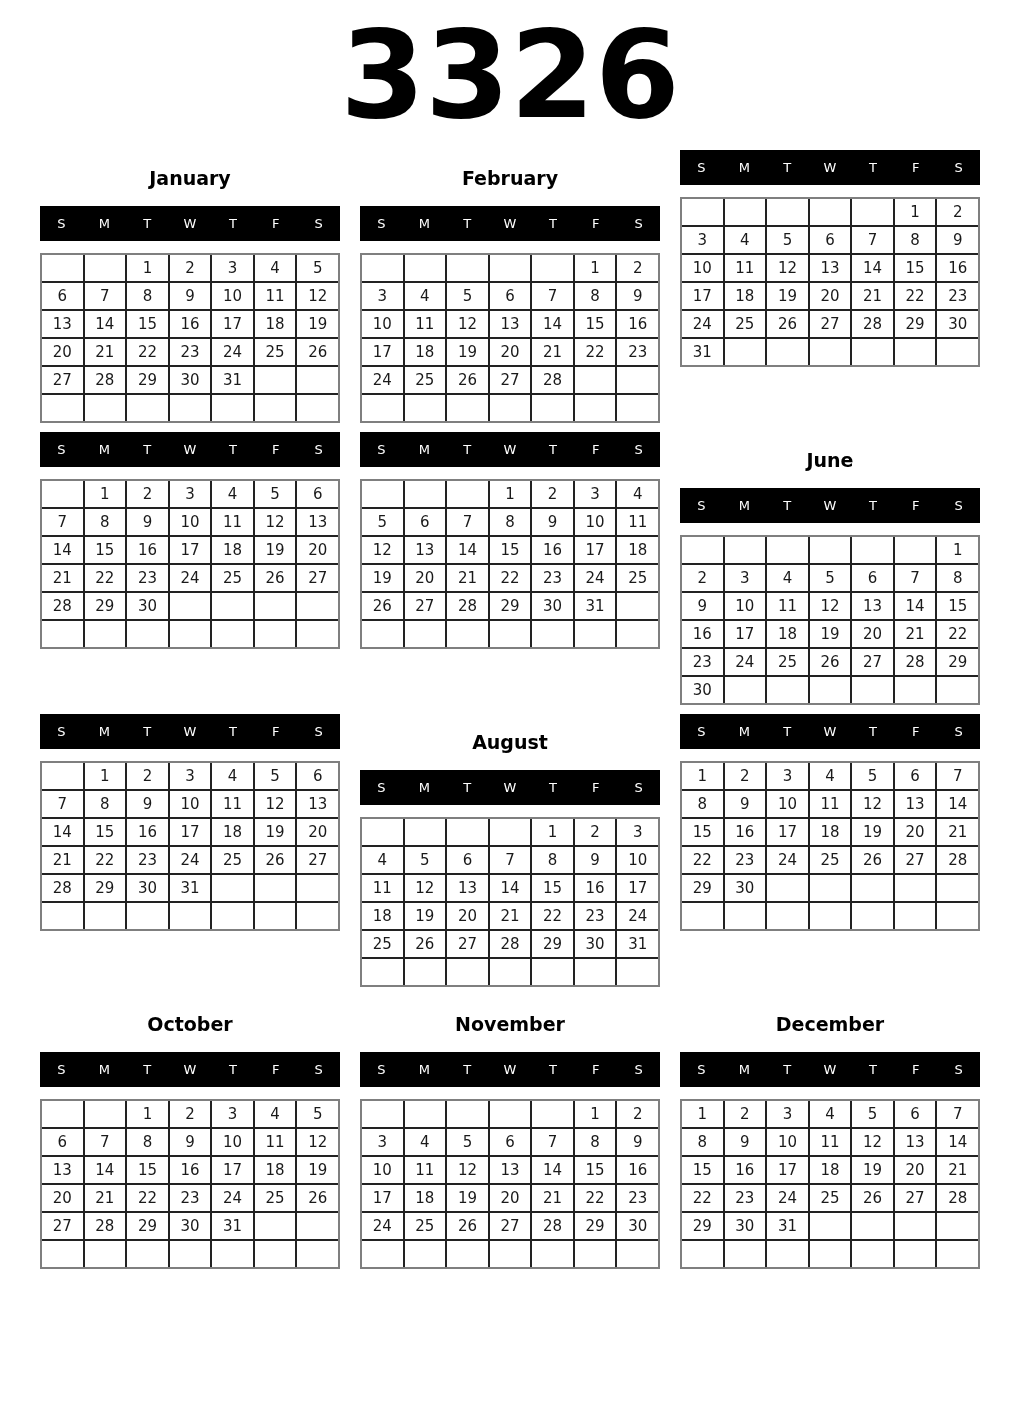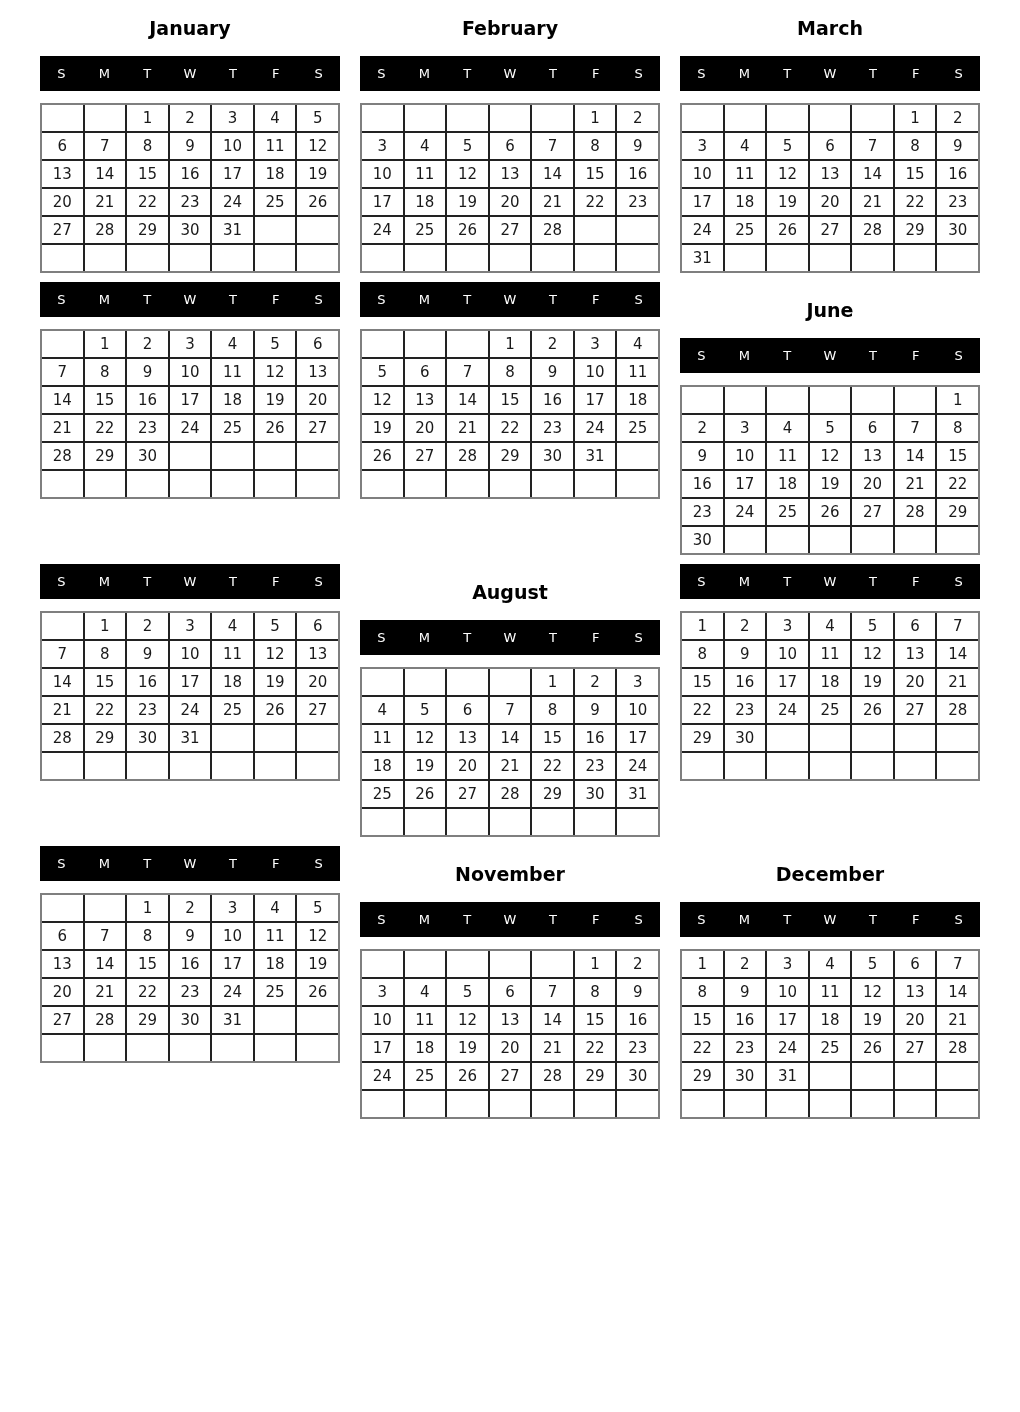--- a/index.html
+++ b/index.html
@@ -74,20 +74,21 @@
     align-items: center;
     justify-content: center;
     font-size: 15px;
     color: #1a1a1a;
   }
 </style>
 </head>
 <body>
 
 <div id="page" style="--header-bg: #000000; --header-text: #ffffff; --inner-line: #222222; --outer-line: #7f7f7f;">
+  <div class="year-title">3326</div>
   <div class="months-grid">
   <div class="month">
     <div class="month-name">January</div>
     <div class="weekday-row">
           <div class="weekday">S</div>
           <div class="weekday">M</div>
           <div class="weekday">T</div>
           <div class="weekday">W</div>
           <div class="weekday">T</div>
           <div class="weekday">F</div>
@@ -192,21 +193,20 @@
           <div class="day"></div>
           <div class="day"></div>
           <div class="day"></div>
           <div class="day"></div>
           <div class="day"></div>
           <div class="day"></div>
         </div>
   </div>
 
   <div class="month">
-    <div class="month-name">March</div>
     <div class="weekday-row">
           <div class="weekday">S</div>
           <div class="weekday">M</div>
           <div class="weekday">T</div>
           <div class="weekday">W</div>
           <div class="weekday">T</div>
           <div class="weekday">F</div>
           <div class="weekday">S</div>
         </div>
     <div class="header-gap"></div>
@@ -594,20 +594,21 @@
           <div class="day"></div>
           <div class="day"></div>
           <div class="day"></div>
           <div class="day"></div>
           <div class="day"></div>
           <div class="day"></div>
         </div>
   </div>
 
   <div class="month">
+    <div class="month-name">October</div>
     <div class="weekday-row">
           <div class="weekday">S</div>
           <div class="weekday">M</div>
           <div class="weekday">T</div>
           <div class="weekday">W</div>
           <div class="weekday">T</div>
           <div class="weekday">F</div>
           <div class="weekday">S</div>
         </div>
     <div class="header-gap"></div>

